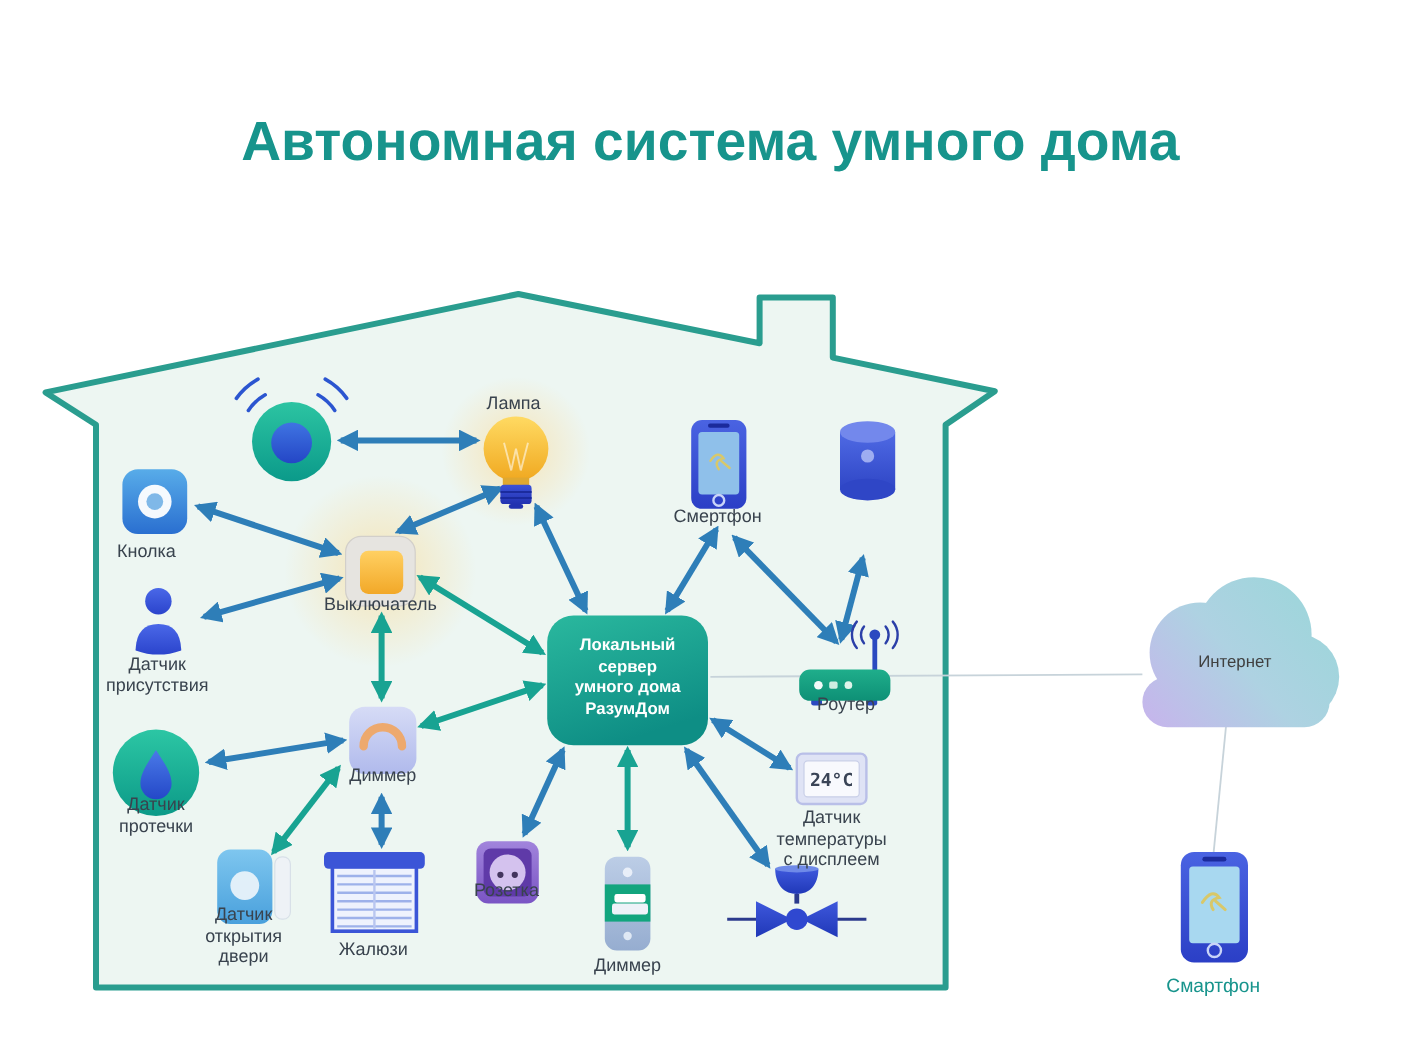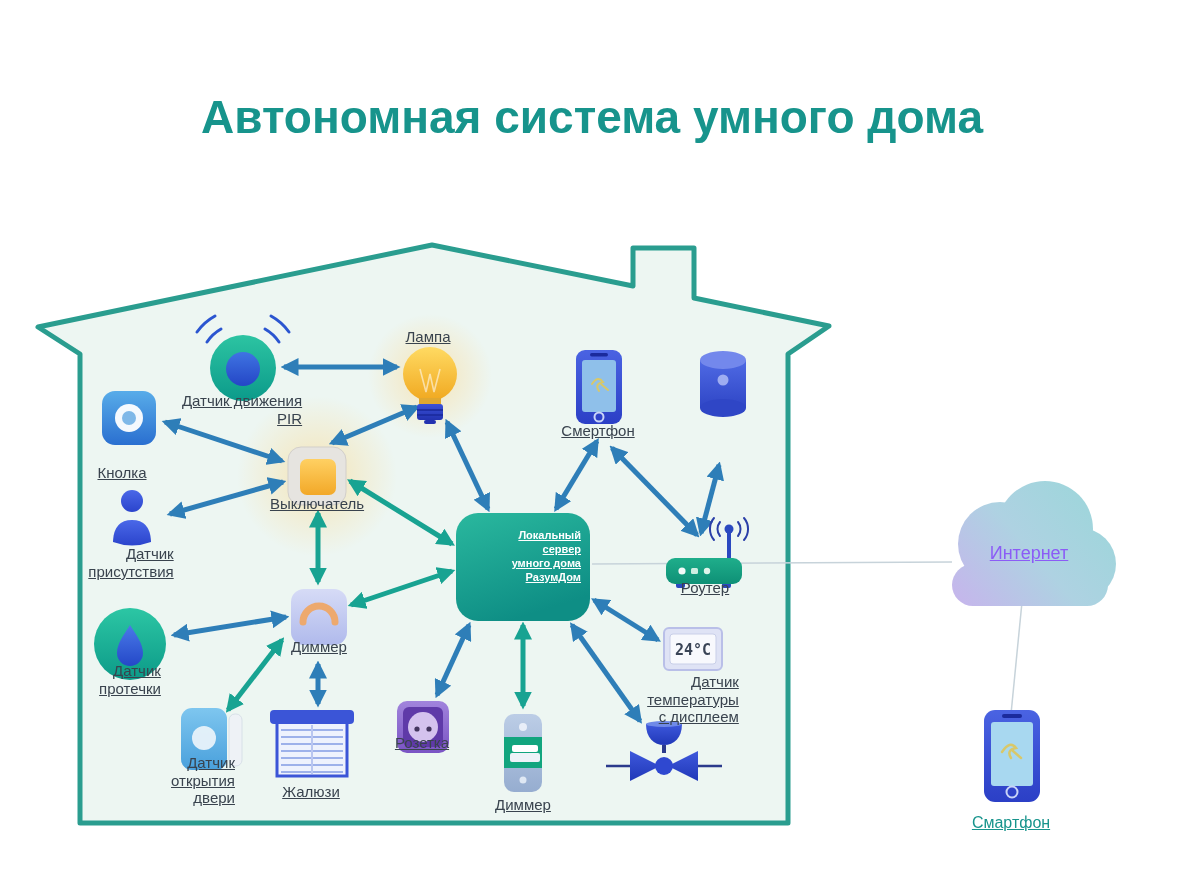--- a/index.html
+++ b/index.html
@@ -1,24 +1,24 @@
 <!DOCTYPE html>
 <html style="--title: #17948C; --label: #39434E;"><head>
 <meta charset="utf-8">
 <style>
   html,body{margin:0;padding:0;background:#ffffff;}
   .canvas{position:relative;width:1184px;height:880px;background:#ffffff;overflow:hidden;
           font-family:"Liberation Sans",sans-serif;margin-top:24px;}
   .title{position:absolute;left:50%;top:66px;transform:translateX(-50%);
          font-size:46px;font-weight:700;color:var(--title,#17948C);white-space:nowrap;letter-spacing:0px;}
   svg.layer{position:absolute;left:0;top:0;}
-  .lbl{position:absolute;transform:translateX(-50%);text-align:right;white-space:pre-line;
-       font-size:15px;line-height:1.18;color:var(--label,#39434E);text-decoration:underline;}
-  .lbl.server-lbl{color:#ffffff;font-weight:700;font-size:11px;line-height:1.26;width:116px;}
-  .lbl.internet-lbl{font-size:18px;font-weight:500;color:#8b5cf6;}
+  .lbl{position:absolute;transform:translateX(-50%);text-align:center;white-space:pre-line;
+       font-size:15px;line-height:1.18;color:var(--label,#39434E);}
+  .lbl.server-lbl{color:#ffffff;font-weight:700;font-size:14px;line-height:1.26;width:116px;}
+  .lbl.internet-lbl{font-size:14px;font-weight:500;color:#404040;}
   .lbl.phone-out-lbl{font-size:16px;color:var(--title,#17948C);font-weight:500;}
   .arrow{stroke-width:5;fill:none;stroke-linecap:butt;}
   .thin{stroke:#c7d3da;stroke-width:1.5;fill:none;}
 </style>
 </head>
 <body>
 
 <div class="canvas">
 
   <div class="title">Автономная система умного дома</div>
@@ -292,24 +292,22 @@
 
     <g>
       <rect x="984" y="686" width="56" height="92" rx="11" fill="url(#gPhone)"></rect>
       <rect x="991" y="698" width="42" height="64" rx="3" fill="#a8d8f0"></rect>
       <rect x="1002" y="690" width="20" height="4" rx="2" fill="#1b2a9c"></rect>
       <circle cx="1012" cy="768" r="5.5" fill="none" stroke="#c9d4f8" stroke-width="2"></circle>
       <path d="M1002 728 q8 -12 14 -4 q-10 2 -5 10 m2 -7 l8 7" stroke="#d8c86a" stroke-width="2.5" fill="none" stroke-linecap="round"></path>
     </g>
   </svg>
 
-  <div class="lbl" style="left:242px;top:368px">Датчик движения
-PIR</div>
   <div class="lbl" style="left:428px;top:304px">Лампа</div>
-  <div class="lbl" style="left:122px;top:440px">Кнолка</div>
+  <div class="lbl" style="left:122px;top:427px">Кнолка</div>
   <div class="lbl" style="left:131px;top:521px">Датчик
 присутствия</div>
   <div class="lbl" style="left:317px;top:471px">Выключатель</div>
   <div class="lbl" style="left:130px;top:638px">Датчик
 протечки</div>
   <div class="lbl" style="left:319px;top:614px">Диммер</div>
   <div class="lbl" style="left:203px;top:730px">Датчик
 открытия
 двери</div>
   <div class="lbl" style="left:311px;top:759px">Жалюзи</div>

